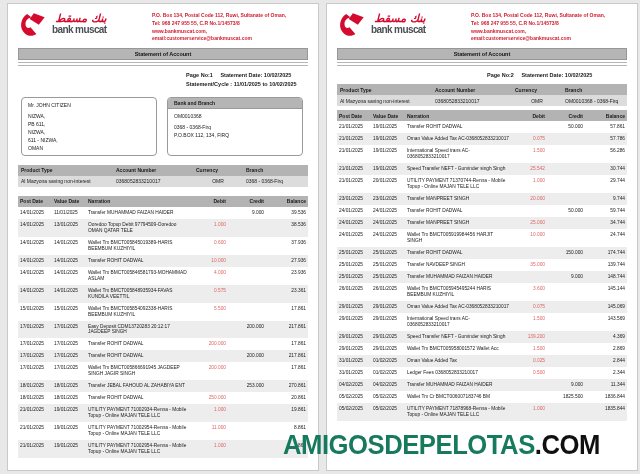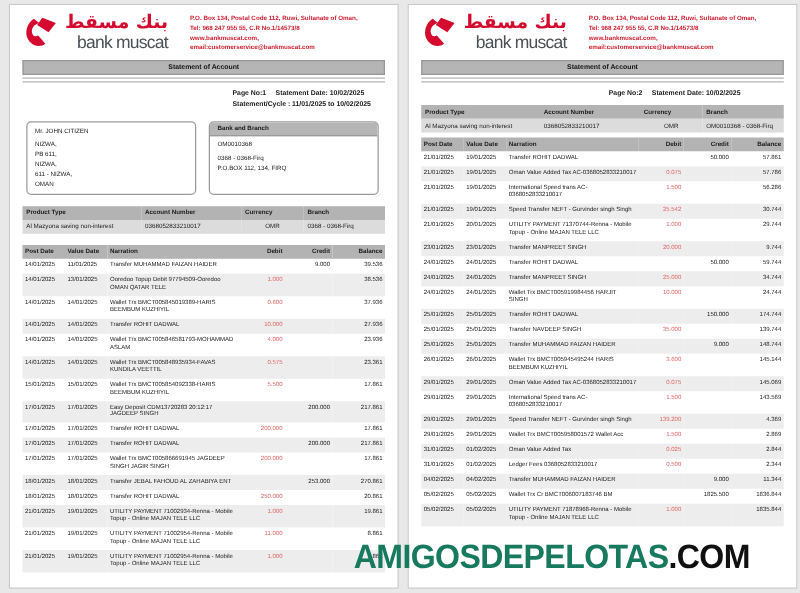--- a/index.html
+++ b/index.html
@@ -12,22 +12,22 @@
     border:1px solid #c9c9c9;box-sizing:border-box;padding:6px 10px;overflow:hidden;
   }
   #page1{left:7px;}
   #page2{left:326px;}
 
   
   .hdr{display:flex;justify-content:space-between;align-items:flex-start;}
   .logo{display:flex;align-items:center;gap:4px;}
   .logo svg{width:30px;height:28px;display:block;}
   .wordmarks{display:flex;flex-direction:column;align-items:flex-end;line-height:1;}
-  .ar{font-family:"DejaVu Sans",sans-serif;color:#d40b2e;font-size:15px;font-weight:bold;}
-  .en{color:#4b5055;font-weight:normal;font-size:14px;letter-spacing:-0.6px;margin-top:1px;}
+  .ar{font-family:"DejaVu Sans",sans-serif;color:#d40b2e;font-size:11px;font-weight:bold;font-style:italic;}
+  .en{color:#4b5055;font-weight:bold;font-size:10px;letter-spacing:-0.6px;margin-top:1px;}
   .addr{color:#cf1d2e;font-size:5px;font-weight:bold;line-height:1.55;width:156px;margin-top:2px;}
 
   .soa{
     background:#b5b5b5;border:1px solid #979797;text-align:center;
     font-size:5.5px;font-weight:bold;padding:2px 0;margin-top:5px;color:#111;
   }
   .rule{border:0;border-top:1px solid #b5b5b5;margin:2px 0 0 0;}
 
   .pginfo{font-size:5.5px;font-weight:bold;margin:5px 0 0 168px;line-height:1.7;}
   #page2 .pginfo{margin-left:150px;}

